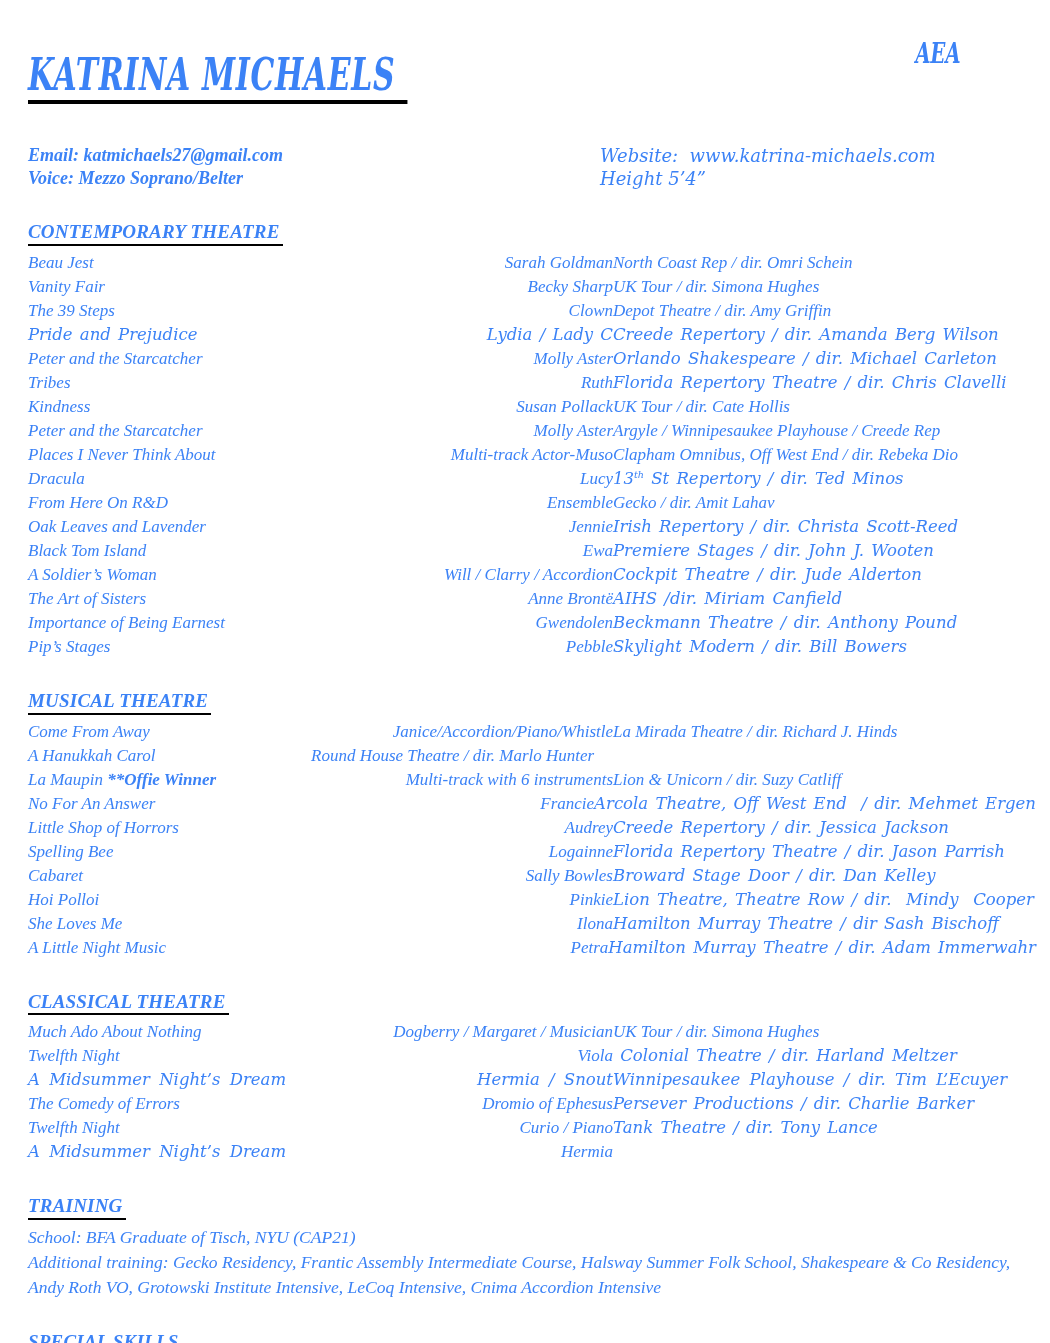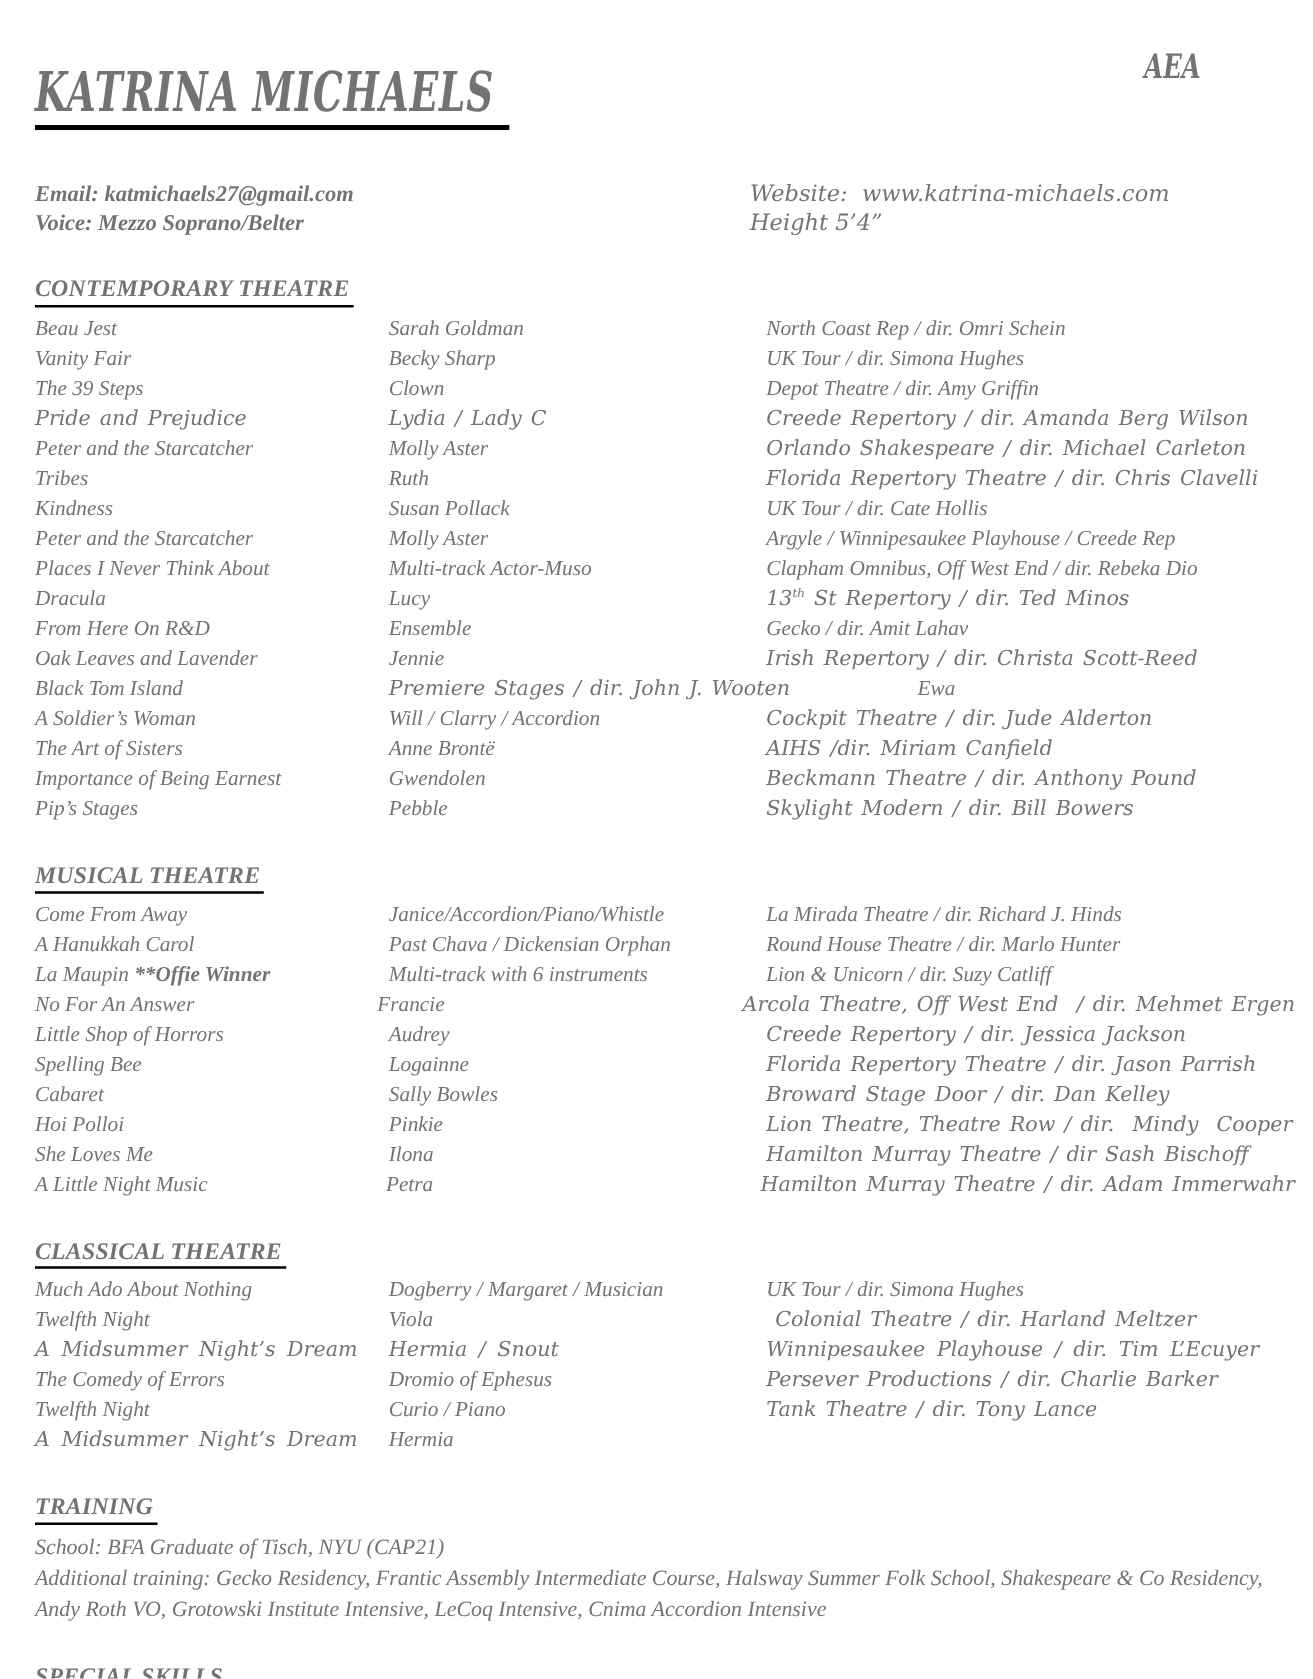--- a/index.html
+++ b/index.html
@@ -2,21 +2,21 @@
 <html><head>
 <meta charset="utf-8">
 <style>
   html,body{margin:0;padding:0;background:#ffffff;}
   .page{
     position:relative;
     width:1050px;height:1343px;
     box-sizing:border-box;
     padding:24px 14px 0 28px;
     background:#fff;
-    color:#737373;
+    color:#3b82f6;
     font-family:"Liberation Serif",serif;
     font-style:italic;
     overflow:hidden;
   }
   
   .header-row{display:flex;justify-content:space-between;align-items:flex-start;}
   .name{
     font-family:"DejaVu Serif",serif;
     font-weight:700;
     font-size:44px;
@@ -50,21 +50,21 @@
     display:inline-block;
     border-bottom:2px solid #000;
     padding:0 3px 1px 0;
     letter-spacing:0.2px;
     line-height:1.15;
   }
   .rows{display:block;}
   .trow{display:flex;font-size:17px;line-height:24px;}
   .cell{white-space:pre;display:block;}
   .c1{width:283px;}
-  .c2{width:302px;}
+  .c2{width:302px;text-align:right;}
   .c3{flex:1;}
   sup{font-size:0.58em;vertical-align:super;line-height:0;}
   strong{font-weight:700;}
   
   #sec0-rows .trow:nth-child(4) .cell,
   #sec0-rows .trow:nth-child(5) .c3,
   #sec0-rows .trow:nth-child(6) .c3,
   #sec0-rows .trow:nth-child(10) .c3,
   #sec0-rows .trow:nth-child(12) .c3,
   #sec0-rows .trow:nth-child(13) .c3,
@@ -169,22 +169,22 @@
           <span class="cell c2">Ensemble</span>
           <span class="cell c3">Gecko / dir. Amit Lahav</span>
         </div>
         <div class="trow">
           <span class="cell c1">Oak Leaves and Lavender</span>
           <span class="cell c2">Jennie</span>
           <span class="cell c3">Irish Repertory / dir. Christa Scott-Reed</span>
         </div>
         <div class="trow">
           <span class="cell c1">Black Tom Island</span>
+          <span class="cell c2">Ewa</span>
           <span class="cell c3">Premiere Stages / dir. John J. Wooten</span>
-          <span class="cell c2">Ewa</span>
         </div>
         <div class="trow">
           <span class="cell c1">A Soldier’s Woman</span>
           <span class="cell c2">Will / Clarry / Accordion</span>
           <span class="cell c3">Cockpit Theatre / dir. Jude Alderton</span>
         </div>
         <div class="trow">
           <span class="cell c1">The Art of Sisters</span>
           <span class="cell c2">Anne Brontë</span>
           <span class="cell c3">AIHS /dir. Miriam Canfield</span>
@@ -205,21 +205,20 @@
   <div class="section">
     <h2 class="sec-heading">MUSICAL THEATRE</h2>
     <div class="rows" id="sec1-rows">
         <div class="trow">
           <span class="cell c1">Come From Away</span>
           <span class="cell c2">Janice/Accordion/Piano/Whistle</span>
           <span class="cell c3">La Mirada Theatre / dir. Richard J. Hinds</span>
         </div>
         <div class="trow">
           <span class="cell c1">A Hanukkah Carol</span>
-          <span class="cell c2">Past Chava / Dickensian Orphan</span>
           <span class="cell c3">Round House Theatre / dir. Marlo Hunter</span>
         </div>
         <div class="trow">
           <span class="cell c1">La Maupin <strong>**Offie Winner</strong></span>
           <span class="cell c2">Multi-track with 6 instruments</span>
           <span class="cell c3">Lion &amp; Unicorn / dir. Suzy Catliff</span>
         </div>
         <div class="trow">
           <span class="cell c1">No For An Answer</span>
           <span class="cell c2">Francie</span>

